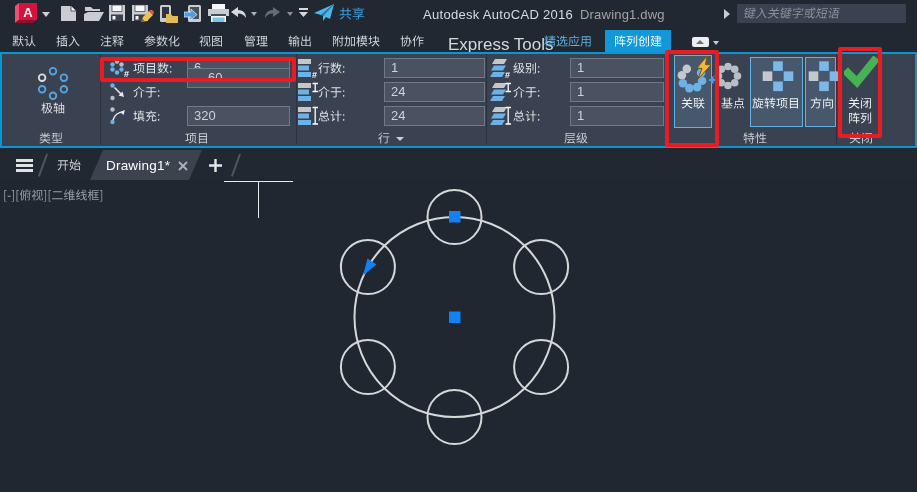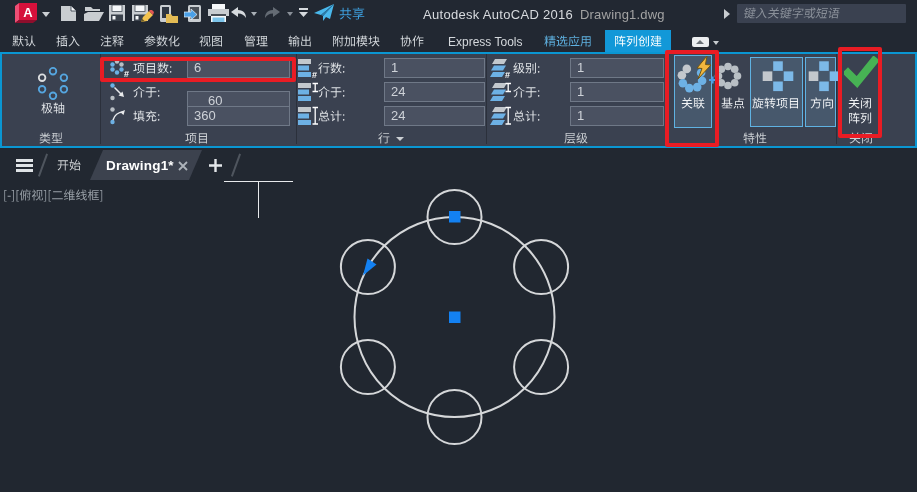--- a/index.html
+++ b/index.html
@@ -102,21 +102,21 @@
     </svg>
 <svg style="position:absolute;left:288px;top:35px;overflow:visible" width="24" height="15" viewBox="0 -10.56 24 15">
       <path d="M8.8 -5.4V-1.0H9.5V-5.4ZM10.3 -5.8V-0.1C10.3 0.1 10.3 0.1 10.2 0.1C10.0 0.1 9.5 0.1 9.0 0.1C9.1 0.3 9.2 0.6 9.2 0.9C9.9 0.9 10.4 0.8 10.7 0.7C11.0 0.6 11.1 0.4 11.1 -0.1V-5.8ZM0.9 -4.0C0.9 -4.1 1.3 -4.1 1.7 -4.1H2.6V-2.5C1.8 -2.3 1.1 -2.1 0.5 -2.0L0.7 -1.2L2.6 -1.6V0.9H3.4V-1.8L4.4 -2.1L4.3 -2.9L3.4 -2.7V-4.1H4.4V-5.0H3.4V-6.8H2.6V-5.0H1.6C1.9 -5.8 2.2 -6.8 2.4 -7.8H4.4V-8.6H2.6C2.7 -9.1 2.8 -9.5 2.8 -9.9L2.0 -10.1C1.9 -9.6 1.9 -9.1 1.8 -8.6H0.6V-7.8H1.6C1.4 -6.8 1.2 -6.0 1.1 -5.7C0.9 -5.2 0.8 -4.8 0.6 -4.7C0.7 -4.5 0.8 -4.1 0.9 -4.0ZM7.9 -10.1C7.1 -8.9 5.6 -7.7 4.2 -7.0C4.4 -6.8 4.6 -6.5 4.8 -6.3C5.1 -6.5 5.4 -6.7 5.7 -6.9V-6.4H10.2V-7.0C10.5 -6.8 10.8 -6.6 11.1 -6.4C11.2 -6.7 11.5 -7.0 11.7 -7.2C10.4 -7.7 9.3 -8.4 8.4 -9.4L8.6 -9.8ZM6.1 -7.1C6.7 -7.6 7.4 -8.2 7.9 -8.8C8.5 -8.1 9.2 -7.6 9.9 -7.1ZM7.4 -4.9V-3.9H5.7V-4.9ZM5.0 -5.6V0.9H5.7V-1.6H7.4V0.0C7.4 0.1 7.3 0.1 7.2 0.2C7.1 0.2 6.8 0.2 6.4 0.1C6.6 0.4 6.6 0.7 6.7 0.9C7.2 0.9 7.6 0.9 7.8 0.8C8.1 0.6 8.1 0.4 8.1 0.0V-5.6ZM5.7 -3.2H7.4V-2.2H5.7Z M13.2 -4.1V0.3H21.8V0.9H22.7V-4.1H21.8V-0.6H18.5V-4.8H22.3V-9.0H21.3V-5.7H18.5V-10.1H17.5V-5.7H14.7V-9.0H13.8V-4.8H17.5V-0.6H14.2V-4.1Z" fill="#d4d8dc"></path>
     </svg>
 <svg style="position:absolute;left:332px;top:35px;overflow:visible" width="48" height="15" viewBox="0 -10.56 48 15">
       <path d="M6.9 -5.0C7.3 -4.1 7.9 -2.9 8.1 -2.2L8.9 -2.6C8.6 -3.3 8.1 -4.4 7.6 -5.3ZM9.6 -9.9V-7.3H6.6V-6.5H9.6V-0.2C9.6 0.0 9.6 0.0 9.4 0.1C9.2 0.1 8.6 0.1 8.0 0.0C8.1 0.3 8.2 0.7 8.3 0.9C9.2 0.9 9.7 0.9 10.0 0.8C10.4 0.6 10.5 0.3 10.5 -0.2V-6.5H11.6V-7.3H10.5V-9.9ZM6.2 -10.1C5.7 -8.3 4.8 -6.6 3.8 -5.5C4.0 -5.3 4.3 -4.9 4.4 -4.7C4.7 -5.1 5.0 -5.5 5.2 -5.9V0.9H6.1V-7.4C6.4 -8.2 6.8 -9.0 7.0 -9.9ZM1.0 -9.6V1.0H1.8V-8.7H3.3C3.0 -7.9 2.7 -6.8 2.4 -5.9C3.2 -4.9 3.4 -4.1 3.4 -3.4C3.4 -3.0 3.3 -2.7 3.1 -2.5C3.1 -2.5 2.9 -2.4 2.8 -2.4C2.6 -2.4 2.4 -2.4 2.2 -2.4C2.3 -2.2 2.4 -1.9 2.4 -1.6C2.6 -1.6 2.9 -1.6 3.1 -1.7C3.4 -1.7 3.6 -1.8 3.7 -1.9C4.0 -2.1 4.2 -2.6 4.2 -3.3C4.2 -4.1 4.0 -5.0 3.2 -6.0C3.6 -7.0 4.0 -8.2 4.3 -9.3L3.7 -9.6L3.6 -9.6Z M18.9 -8.6V0.8H19.7V-0.1H22.1V0.7H23.0V-8.6ZM19.7 -1.0V-7.7H22.1V-1.0ZM14.3 -9.9 14.3 -7.8H12.6V-6.9H14.3C14.2 -3.9 13.8 -1.2 12.3 0.3C12.6 0.5 12.9 0.8 13.0 1.0C14.7 -0.8 15.1 -3.7 15.2 -6.9H17.0C16.9 -2.3 16.8 -0.7 16.5 -0.3C16.4 -0.2 16.3 -0.1 16.1 -0.1C15.9 -0.1 15.4 -0.1 14.8 -0.2C15.0 0.1 15.1 0.5 15.1 0.7C15.6 0.8 16.2 0.8 16.5 0.7C16.9 0.7 17.1 0.6 17.3 0.3C17.7 -0.3 17.8 -2.0 17.9 -7.3C17.9 -7.5 17.9 -7.8 17.9 -7.8H15.2L15.2 -9.9Z M29.7 -5.0H33.8V-4.1H29.7ZM29.7 -6.5H33.8V-5.7H29.7ZM32.8 -10.1V-9.1H30.9V-10.1H30.1V-9.1H28.3V-8.3H30.1V-7.4H30.9V-8.3H32.8V-7.4H33.7V-8.3H35.3V-9.1H33.7V-10.1ZM28.8 -7.2V-3.5H31.3C31.2 -3.1 31.2 -2.8 31.1 -2.5H28.1V-1.7H30.8C30.4 -0.8 29.5 -0.1 27.7 0.2C27.9 0.4 28.1 0.8 28.2 1.0C30.3 0.5 31.3 -0.4 31.8 -1.7C32.4 -0.4 33.5 0.5 35.0 1.0C35.2 0.7 35.4 0.4 35.6 0.2C34.2 -0.1 33.2 -0.7 32.6 -1.7H35.3V-2.5H32.0C32.1 -2.8 32.1 -3.1 32.1 -3.5H34.7V-7.2ZM26.1 -10.1V-7.8H24.6V-6.9H26.1V-6.9C25.8 -5.3 25.1 -3.4 24.4 -2.4C24.5 -2.1 24.8 -1.8 24.9 -1.5C25.3 -2.2 25.8 -3.3 26.1 -4.5V0.9H27.0V-5.2C27.3 -4.6 27.7 -3.8 27.8 -3.4L28.4 -4.1C28.2 -4.5 27.3 -6.0 27.0 -6.4V-6.9H28.2V-7.8H27.0V-10.1Z M45.7 -4.5H43.8C43.9 -5.0 43.9 -5.4 43.9 -5.9V-7.2H45.7ZM43.0 -9.9V-8.1H40.8V-7.2H43.0V-5.9C43.0 -5.4 43.0 -5.0 42.9 -4.5H40.5V-3.7H42.8C42.5 -2.2 41.6 -0.8 39.5 0.3C39.7 0.5 40.0 0.8 40.1 1.0C42.3 -0.1 43.3 -1.7 43.6 -3.3C44.3 -1.3 45.3 0.2 47.0 1.0C47.1 0.7 47.4 0.4 47.6 0.2C46.0 -0.5 44.9 -1.9 44.4 -3.7H47.4V-4.5H46.6V-8.1H43.9V-9.9ZM36.4 -2.0 36.8 -1.1C37.8 -1.5 39.2 -2.1 40.5 -2.7L40.2 -3.5L38.9 -3.0V-6.3H40.2V-7.2H38.9V-9.9H38.1V-7.2H36.6V-6.3H38.1V-2.6C37.5 -2.4 36.9 -2.1 36.4 -2.0Z" fill="#d4d8dc"></path>
     </svg>
 <svg style="position:absolute;left:400px;top:35px;overflow:visible" width="24" height="15" viewBox="0 -10.56 24 15">
       <path d="M4.6 -5.7C4.4 -4.5 4.0 -3.4 3.5 -2.6C3.7 -2.5 4.0 -2.3 4.2 -2.2C4.7 -3.0 5.2 -4.3 5.4 -5.5ZM10.1 -5.5C10.4 -4.4 10.7 -2.9 10.8 -2.1L11.7 -2.3C11.5 -3.1 11.2 -4.5 10.8 -5.7ZM1.9 -10.1V-7.3H0.6V-6.4H1.9V0.9H2.8V-6.4H4.1V-7.3H2.8V-10.1ZM6.6 -10.0V-7.8V-7.8H4.5V-6.9H6.6C6.5 -4.6 6.0 -1.8 3.4 0.4C3.6 0.5 3.9 0.8 4.1 1.0C6.9 -1.4 7.4 -4.4 7.4 -6.9H9.1C9.0 -2.3 8.9 -0.6 8.5 -0.2C8.4 -0.0 8.3 0.0 8.1 0.0C7.8 0.0 7.2 0.0 6.5 -0.1C6.7 0.2 6.8 0.6 6.8 0.8C7.4 0.9 8.1 0.9 8.4 0.8C8.8 0.8 9.1 0.7 9.3 0.3C9.7 -0.2 9.9 -2.0 10.0 -7.3C10.0 -7.5 10.0 -7.8 10.0 -7.8H7.5V-7.8V-10.0Z M18.3 -9.9C17.7 -8.2 16.7 -6.4 15.7 -5.3C15.9 -5.2 16.2 -4.8 16.4 -4.7C17.0 -5.4 17.6 -6.2 18.1 -7.2H18.9V0.9H19.8V-2.0H23.4V-2.8H19.8V-4.6H23.3V-5.5H19.8V-7.2H23.5V-8.1H18.5C18.8 -8.6 19.0 -9.2 19.2 -9.7ZM15.4 -10.0C14.7 -8.2 13.6 -6.4 12.4 -5.2C12.6 -5.0 12.9 -4.5 13.0 -4.3C13.4 -4.8 13.8 -5.2 14.1 -5.8V0.9H15.0V-7.2C15.5 -8.0 15.9 -8.9 16.3 -9.8Z" fill="#d4d8dc"></path>
     </svg>
-<div class="abs" style="left:448px;top:35px;font-size:12px;color:#d4d8dc">Express Tools</div>
+<div class="abs" style="left:448px;top:35px;font-size:17px;color:#d4d8dc">Express Tools</div>
 <svg style="position:absolute;left:544px;top:35px;overflow:visible" width="48" height="15" viewBox="0 -10.56 48 15">
       <path d="M0.6 -9.1C0.9 -8.3 1.2 -7.2 1.3 -6.5L1.9 -6.7C1.8 -7.4 1.6 -8.5 1.2 -9.3ZM3.9 -9.3C3.8 -8.5 3.4 -7.4 3.2 -6.7L3.7 -6.5C4.0 -7.2 4.4 -8.3 4.7 -9.2ZM0.5 -6.0V-5.2H2.0C1.7 -3.9 1.0 -2.3 0.4 -1.5C0.5 -1.2 0.7 -0.8 0.8 -0.5C1.3 -1.2 1.8 -2.4 2.2 -3.5V0.9H3.0V-3.8C3.4 -3.2 3.8 -2.4 4.0 -2.0L4.6 -2.7C4.3 -3.1 3.3 -4.6 3.0 -4.9V-5.2H4.4V-6.0H3.0V-10.0H2.2V-6.0ZM7.6 -10.1V-9.1H5.1V-8.4H7.6V-7.7H5.4V-7.0H7.6V-6.2H4.8V-5.5H11.5V-6.2H8.5V-7.0H10.9V-7.7H8.5V-8.4H11.2V-9.1H8.5V-10.1ZM9.9 -4.1V-3.2H6.4V-4.1ZM5.5 -4.8V0.9H6.4V-1.0H9.9V0.0C9.9 0.2 9.8 0.2 9.7 0.2C9.5 0.2 9.0 0.2 8.5 0.2C8.6 0.4 8.7 0.7 8.7 0.9C9.5 0.9 10.0 0.9 10.3 0.8C10.6 0.7 10.7 0.5 10.7 0.0V-4.8ZM6.4 -2.5H9.9V-1.6H6.4Z M12.7 -9.2C13.4 -8.6 14.2 -7.8 14.6 -7.2L15.3 -7.7C15.0 -8.3 14.1 -9.1 13.4 -9.7ZM17.4 -9.7C17.1 -8.7 16.6 -7.6 15.9 -6.9C16.1 -6.8 16.5 -6.5 16.7 -6.4C17.0 -6.7 17.2 -7.2 17.5 -7.6H19.2V-5.9H15.8V-5.1H18.0C17.8 -3.5 17.3 -2.4 15.5 -1.7C15.7 -1.6 16.0 -1.2 16.1 -1.0C18.1 -1.8 18.7 -3.2 18.9 -5.1H20.1V-2.3C20.1 -1.4 20.4 -1.1 21.3 -1.1C21.4 -1.1 22.2 -1.1 22.4 -1.1C23.2 -1.1 23.4 -1.5 23.5 -3.0C23.3 -3.1 22.9 -3.2 22.7 -3.4C22.7 -2.1 22.6 -2.0 22.3 -2.0C22.2 -2.0 21.5 -2.0 21.4 -2.0C21.1 -2.0 21.0 -2.0 21.0 -2.3V-5.1H23.4V-5.9H20.1V-7.6H22.9V-8.4H20.1V-10.0H19.2V-8.4H17.8C18.0 -8.8 18.1 -9.2 18.2 -9.5ZM15.0 -5.5H12.7V-4.6H14.1V-1.0C13.6 -0.8 13.1 -0.3 12.5 0.2L13.1 1.0C13.8 0.2 14.5 -0.4 14.9 -0.4C15.2 -0.4 15.6 -0.1 16.0 0.2C16.8 0.7 17.8 0.8 19.2 0.8C20.4 0.8 22.4 0.8 23.3 0.7C23.4 0.4 23.5 -0.0 23.6 -0.2C22.4 -0.1 20.6 -0.0 19.2 -0.0C17.9 -0.0 16.9 -0.1 16.2 -0.6C15.6 -0.9 15.3 -1.2 15.0 -1.2Z M27.2 -5.9C27.7 -4.6 28.2 -2.9 28.5 -1.8L29.3 -2.1C29.1 -3.2 28.5 -4.9 27.9 -6.2ZM29.8 -6.6C30.2 -5.2 30.6 -3.5 30.8 -2.4L31.6 -2.7C31.5 -3.8 31.0 -5.5 30.6 -6.8ZM29.6 -9.9C29.8 -9.5 30.1 -9.0 30.3 -8.5H25.5V-5.3C25.5 -3.6 25.4 -1.2 24.4 0.5C24.6 0.6 25.1 0.9 25.2 1.0C26.2 -0.7 26.4 -3.4 26.4 -5.3V-7.7H35.3V-8.5H31.3C31.1 -9.0 30.8 -9.6 30.5 -10.2ZM26.5 -0.5V0.4H35.5V-0.5H32.2C33.3 -2.3 34.2 -4.5 34.8 -6.5L33.8 -6.9C33.4 -4.8 32.4 -2.3 31.3 -0.5Z M37.8 -9.2V-4.9C37.8 -3.2 37.7 -1.1 36.4 0.4C36.6 0.5 36.9 0.8 37.1 1.0C38.0 0.0 38.4 -1.4 38.6 -2.7H41.6V0.9H42.5V-2.7H45.8V-0.3C45.8 -0.0 45.7 0.0 45.4 0.0C45.2 0.0 44.4 0.1 43.5 0.0C43.7 0.3 43.8 0.7 43.9 0.9C45.0 0.9 45.7 0.9 46.1 0.7C46.5 0.6 46.6 0.3 46.6 -0.3V-9.2ZM38.7 -8.4H41.6V-6.4H38.7ZM45.8 -8.4V-6.4H42.5V-8.4ZM38.7 -5.6H41.6V-3.6H38.7C38.7 -4.0 38.7 -4.5 38.7 -4.9ZM45.8 -5.6V-3.6H42.5V-5.6Z" fill="#5fb2e2"></path>
     </svg>
 <div class="abs" style="left:605px;top:30px;width:66px;height:23px;background:#1298d8"></div>
 <svg style="position:absolute;left:614px;top:35px;overflow:visible" width="48" height="15" viewBox="0 -10.56 48 15">
       <path d="M4.6 -2.2V-1.4H8.0V0.9H8.9V-1.4H11.5V-2.2H8.9V-4.2H11.2V-5.0H8.9V-6.8H8.0V-5.0H6.3C6.7 -5.8 7.1 -6.8 7.5 -7.8H11.4V-8.7H7.7C7.9 -9.1 8.0 -9.5 8.1 -9.9L7.2 -10.1C7.1 -9.6 6.9 -9.1 6.8 -8.7H4.8V-7.8H6.5C6.2 -6.9 5.9 -6.1 5.7 -5.8C5.5 -5.2 5.3 -4.9 5.1 -4.8C5.2 -4.6 5.3 -4.2 5.4 -4.0C5.5 -4.1 5.9 -4.2 6.4 -4.2H8.0V-2.2ZM1.1 -9.6V0.9H1.9V-8.7H3.5C3.2 -7.9 2.9 -6.9 2.5 -6.0C3.4 -5.1 3.6 -4.2 3.6 -3.6C3.6 -3.2 3.6 -2.9 3.4 -2.8C3.3 -2.7 3.1 -2.7 3.0 -2.7C2.8 -2.6 2.6 -2.7 2.3 -2.7C2.4 -2.4 2.5 -2.1 2.5 -1.9C2.8 -1.8 3.1 -1.8 3.3 -1.9C3.6 -1.9 3.8 -2.0 4.0 -2.1C4.3 -2.3 4.4 -2.9 4.4 -3.5C4.4 -4.3 4.2 -5.1 3.4 -6.1C3.8 -7.1 4.2 -8.3 4.5 -9.2L3.9 -9.6L3.8 -9.6Z M19.7 -8.7V-2.0H20.6V-8.7ZM22.2 -10.0V-0.2C22.2 -0.0 22.1 0.0 21.9 0.0C21.7 0.1 21.1 0.1 20.4 0.0C20.6 0.3 20.7 0.7 20.7 0.9C21.7 0.9 22.2 0.9 22.6 0.8C22.9 0.6 23.1 0.3 23.1 -0.2V-10.0ZM14.2 -3.6C14.8 -3.2 15.5 -2.6 16.0 -2.2C15.2 -1.0 14.1 -0.2 12.9 0.3C13.1 0.4 13.4 0.8 13.5 1.0C16.0 -0.1 17.9 -2.5 18.5 -6.6L17.9 -6.8L17.8 -6.8H15.1C15.3 -7.3 15.4 -7.9 15.6 -8.6H18.9V-9.4H12.7V-8.6H14.7C14.3 -6.7 13.6 -5.0 12.6 -3.9C12.8 -3.8 13.2 -3.5 13.3 -3.3C13.9 -4.0 14.4 -4.9 14.8 -5.9H17.5C17.3 -4.8 16.9 -3.8 16.5 -3.0C16.0 -3.4 15.3 -3.9 14.7 -4.3Z M34.1 -9.9V-0.2C34.1 -0.0 34.0 0.1 33.7 0.1C33.5 0.1 32.7 0.1 31.9 0.1C32.0 0.3 32.2 0.7 32.2 0.9C33.3 0.9 34.0 0.9 34.4 0.8C34.8 0.6 35.0 0.4 35.0 -0.2V-9.9ZM31.7 -8.7V-2.0H32.6V-8.7ZM25.7 -5.7V-0.5C25.7 0.5 26.1 0.8 27.2 0.8C27.5 0.8 29.2 0.8 29.5 0.8C30.5 0.8 30.8 0.3 30.9 -1.3C30.7 -1.4 30.3 -1.5 30.1 -1.7C30.0 -0.3 30.0 0.0 29.4 0.0C29.0 0.0 27.6 0.0 27.3 0.0C26.7 0.0 26.6 -0.1 26.6 -0.5V-4.9H29.2C29.1 -3.4 29.0 -2.8 28.8 -2.7C28.8 -2.6 28.7 -2.6 28.5 -2.6C28.3 -2.6 27.9 -2.6 27.5 -2.6C27.6 -2.4 27.7 -2.1 27.7 -1.8C28.2 -1.8 28.6 -1.8 28.9 -1.8C29.2 -1.9 29.4 -1.9 29.6 -2.1C29.8 -2.4 30.0 -3.3 30.1 -5.3C30.1 -5.4 30.1 -5.7 30.1 -5.7ZM27.8 -10.1C27.1 -8.5 25.8 -6.9 24.3 -5.8C24.5 -5.6 24.8 -5.3 25.0 -5.1C26.2 -6.0 27.2 -7.2 28.0 -8.6C28.9 -7.5 30.0 -6.3 30.5 -5.5L31.1 -6.1C30.6 -6.9 29.4 -8.3 28.3 -9.3L28.6 -9.8Z M40.7 -9.1V-8.3H43.0V-7.4H40.0V-6.7H43.0V-5.8H40.6V-5.1H43.0V-4.1H40.5V-3.5H43.0V-2.5H40.0V-1.8H43.0V-0.6H43.8V-1.8H47.2V-2.5H43.8V-3.5H46.8V-4.1H43.8V-5.1H46.5V-6.7H47.3V-7.4H46.5V-9.1H43.8V-10.1H43.0V-9.1ZM43.8 -6.7H45.7V-5.8H43.8ZM43.8 -7.4V-8.3H45.7V-7.4ZM37.2 -4.7C37.2 -4.8 37.4 -5.0 37.6 -5.1H39.1C39.0 -4.0 38.7 -3.1 38.4 -2.3C38.1 -2.8 37.8 -3.4 37.6 -4.1L36.9 -3.9C37.2 -2.9 37.6 -2.1 38.0 -1.5C37.6 -0.7 37.1 -0.1 36.4 0.4C36.6 0.5 37.0 0.8 37.1 1.0C37.7 0.5 38.2 -0.1 38.6 -0.8C39.9 0.4 41.6 0.7 43.8 0.7H47.2C47.2 0.4 47.4 0.0 47.5 -0.2C46.9 -0.2 44.3 -0.2 43.8 -0.2C41.8 -0.2 40.2 -0.4 39.0 -1.6C39.5 -2.7 39.8 -4.1 40.0 -5.8L39.5 -5.9L39.3 -5.9H38.3C38.9 -6.8 39.5 -7.9 40.1 -9.1L39.5 -9.5L39.2 -9.3H36.8V-8.5H38.8C38.4 -7.5 37.8 -6.5 37.5 -6.2C37.3 -5.8 37.0 -5.5 36.8 -5.4C36.9 -5.3 37.1 -4.9 37.2 -4.7Z" fill="#ffffff"></path>
     </svg>
 <div class="abs" style="left:692px;top:37px;width:17px;height:10px;background:#eceef0;border-radius:2px"></div>
 <div class="abs" style="left:696px;top:40px;width:0;height:0;border-left:4.5px solid transparent;border-right:4.5px solid transparent;border-bottom:4px solid #6a7076"></div>
 <div class="abs" style="left:713px;top:41px;width:0;height:0;border-left:3.5px solid transparent;border-right:3.5px solid transparent;border-top:4px solid #c8ccd0"></div>
@@ -164,22 +164,22 @@
 <svg style="position:absolute;left:133px;top:62px;overflow:visible" width="39" height="15" viewBox="0 -10.56 39 15">
       <path d="M7.4 -6.0V-3.5C7.4 -2.2 7.1 -0.7 3.8 0.2C4.0 0.4 4.3 0.7 4.4 0.9C7.8 -0.1 8.3 -1.9 8.3 -3.5V-6.0ZM8.3 -1.1C9.2 -0.5 10.4 0.4 10.9 0.9L11.5 0.3C11.0 -0.3 9.8 -1.1 8.8 -1.7ZM0.3 -2.2 0.6 -1.3C1.7 -1.6 3.1 -2.1 4.5 -2.6L4.4 -3.4L3.0 -3.0V-7.8H4.4V-8.7H0.6V-7.8H2.1V-2.7ZM5.0 -7.5V-1.8H5.9V-6.7H9.8V-1.9H10.7V-7.5H7.9C8.0 -7.9 8.2 -8.3 8.4 -8.7H11.5V-9.6H4.6V-8.7H7.4C7.2 -8.3 7.1 -7.9 6.9 -7.5Z M14.8 -5.6H21.1V-3.7H14.8ZM14.8 -6.5V-8.4H21.1V-6.5ZM14.8 -2.8H21.1V-0.8H14.8ZM13.9 -9.3V0.9H14.8V0.1H21.1V0.9H22.0V-9.3Z M29.3 -9.9C29.1 -9.4 28.7 -8.7 28.4 -8.3L29.0 -8.0C29.3 -8.4 29.7 -9.0 30.1 -9.5ZM25.1 -9.5C25.4 -9.0 25.7 -8.4 25.8 -7.9L26.5 -8.2C26.4 -8.7 26.1 -9.3 25.7 -9.8ZM28.9 -3.1C28.6 -2.5 28.3 -2.0 27.8 -1.5C27.3 -1.7 26.9 -2.0 26.4 -2.2C26.6 -2.4 26.8 -2.8 27.0 -3.1ZM25.3 -1.8C25.9 -1.6 26.6 -1.3 27.2 -1.0C26.4 -0.4 25.5 -0.1 24.5 0.2C24.6 0.3 24.8 0.6 24.9 0.9C26.0 0.6 27.0 0.1 27.9 -0.6C28.3 -0.4 28.7 -0.1 28.9 0.1L29.5 -0.5C29.2 -0.7 28.9 -0.9 28.5 -1.1C29.1 -1.8 29.6 -2.7 29.9 -3.7L29.4 -3.9L29.3 -3.9H27.3L27.6 -4.5L26.8 -4.6C26.7 -4.4 26.6 -4.1 26.5 -3.9H24.8V-3.1H26.1C25.8 -2.6 25.6 -2.2 25.3 -1.8ZM27.1 -10.1V-7.8H24.6V-7.1H26.8C26.2 -6.3 25.3 -5.6 24.5 -5.2C24.6 -5.1 24.9 -4.7 25.0 -4.5C25.7 -4.9 26.5 -5.6 27.1 -6.3V-4.8H27.9V-6.5C28.5 -6.1 29.2 -5.5 29.5 -5.2L30.0 -5.9C29.7 -6.1 28.7 -6.7 28.1 -7.1H30.4V-7.8H27.9V-10.1ZM31.5 -10.0C31.2 -7.9 30.7 -5.9 29.8 -4.6C30.0 -4.5 30.3 -4.2 30.5 -4.0C30.8 -4.5 31.0 -5.0 31.3 -5.6C31.5 -4.4 31.9 -3.3 32.3 -2.4C31.7 -1.2 30.7 -0.4 29.4 0.3C29.6 0.4 29.8 0.8 29.9 1.0C31.1 0.3 32.1 -0.5 32.8 -1.5C33.4 -0.5 34.1 0.3 35.1 0.9C35.2 0.6 35.5 0.3 35.7 0.1C34.7 -0.4 33.9 -1.3 33.3 -2.4C33.9 -3.6 34.3 -5.1 34.6 -6.9H35.4V-7.8H32.0C32.1 -8.4 32.3 -9.1 32.4 -9.9ZM33.7 -6.9C33.5 -5.5 33.2 -4.3 32.8 -3.3C32.3 -4.4 32.0 -5.6 31.8 -6.9Z M37.7 -4.7C38.1 -4.7 38.5 -5.0 38.5 -5.5C38.5 -6.0 38.1 -6.4 37.7 -6.4C37.2 -6.4 36.9 -6.0 36.9 -5.5C36.9 -5.0 37.2 -4.7 37.7 -4.7ZM37.7 0.2C38.1 0.2 38.5 -0.2 38.5 -0.7C38.5 -1.2 38.1 -1.5 37.7 -1.5C37.2 -1.5 36.9 -1.2 36.9 -0.7C36.9 -0.2 37.2 0.2 37.7 0.2Z" fill="#e4e7ea"></path>
     </svg>
 <svg style="position:absolute;left:133px;top:86px;overflow:visible" width="27" height="15" viewBox="0 -10.56 27 15">
       <path d="M7.8 -5.4V1.0H8.8V-5.4ZM3.3 -5.3V-3.8C3.3 -2.4 3.1 -0.9 0.8 0.3C1.1 0.5 1.4 0.8 1.6 1.0C4.0 -0.3 4.3 -2.2 4.3 -3.8V-5.3ZM6.0 -10.2C4.9 -8.3 2.6 -6.5 0.3 -5.7C0.6 -5.5 0.8 -5.1 0.9 -4.9C2.8 -5.6 4.7 -7.1 6.0 -8.7C7.2 -7.1 9.2 -5.7 11.1 -5.0C11.2 -5.3 11.5 -5.7 11.7 -5.9C9.7 -6.4 7.6 -7.9 6.5 -9.4L6.7 -9.7Z M13.5 -9.2V-8.3H17.6V-5.3H12.7V-4.4H17.6V-0.4C17.6 -0.1 17.5 -0.0 17.3 -0.0C17.0 -0.0 16.1 -0.0 15.1 -0.0C15.3 0.2 15.4 0.6 15.5 0.9C16.7 0.9 17.5 0.9 18.0 0.7C18.4 0.6 18.6 0.3 18.6 -0.4V-4.4H23.4V-5.3H18.6V-8.3H22.5V-9.2Z M25.7 -4.7C26.1 -4.7 26.5 -5.0 26.5 -5.5C26.5 -6.0 26.1 -6.4 25.7 -6.4C25.2 -6.4 24.9 -6.0 24.9 -5.5C24.9 -5.0 25.2 -4.7 25.7 -4.7ZM25.7 0.2C26.1 0.2 26.5 -0.2 26.5 -0.7C26.5 -1.2 26.1 -1.5 25.7 -1.5C25.2 -1.5 24.9 -1.2 24.9 -0.7C24.9 -0.2 25.2 0.2 25.7 0.2Z" fill="#e4e7ea"></path>
     </svg>
 <svg style="position:absolute;left:133px;top:110px;overflow:visible" width="27" height="15" viewBox="0 -10.56 27 15">
       <path d="M8.4 -0.7C9.2 -0.2 10.2 0.5 10.8 1.0L11.4 0.3C10.8 -0.1 9.8 -0.8 9.0 -1.3ZM6.4 -1.3C5.9 -0.7 4.7 -0.1 3.8 0.3C4.0 0.5 4.3 0.8 4.4 1.0C5.3 0.5 6.4 -0.1 7.2 -0.8ZM7.3 -10.1C7.3 -9.7 7.2 -9.4 7.2 -9.0H4.5V-8.2H7.0L6.9 -7.4H5.1V-2.1H4.0V-1.3H11.5V-2.1H10.4V-7.4H7.7L7.9 -8.2H11.2V-9.0H8.1L8.3 -10.0ZM5.9 -2.1V-2.9H9.6V-2.1ZM5.9 -5.5H9.6V-4.8H5.9ZM5.9 -6.0V-6.8H9.6V-6.0ZM5.9 -4.2H9.6V-3.5H5.9ZM0.4 -1.6 0.7 -0.7C1.7 -1.1 2.9 -1.6 4.1 -2.1L4.0 -3.0L2.7 -2.5V-6.3H4.1V-7.2H2.7V-9.9H1.8V-7.2H0.5V-6.3H1.8V-2.1C1.3 -1.9 0.8 -1.8 0.4 -1.6Z M13.8 -3.7C14.1 -3.8 14.4 -3.8 16.1 -3.9C15.9 -1.8 15.3 -0.5 12.7 0.2C12.9 0.4 13.1 0.7 13.2 1.0C16.2 0.1 16.8 -1.5 17.1 -4.0L18.9 -4.1V-0.6C18.9 0.4 19.2 0.7 20.3 0.7C20.5 0.7 21.9 0.7 22.1 0.7C23.1 0.7 23.4 0.2 23.5 -1.7C23.2 -1.8 22.8 -1.9 22.6 -2.1C22.6 -0.5 22.5 -0.2 22.0 -0.2C21.7 -0.2 20.6 -0.2 20.4 -0.2C19.9 -0.2 19.8 -0.3 19.8 -0.6V-4.1L21.5 -4.2C21.8 -3.9 22.0 -3.6 22.2 -3.4L23.0 -3.9C22.4 -4.8 21.0 -6.0 19.9 -6.9L19.2 -6.4C19.7 -6.0 20.2 -5.5 20.8 -5.0L15.1 -4.7C15.9 -5.5 16.6 -6.3 17.3 -7.3H23.2V-8.2H12.8V-7.3H16.1C15.4 -6.3 14.6 -5.4 14.3 -5.2C14.0 -4.9 13.7 -4.6 13.5 -4.6C13.6 -4.3 13.8 -3.9 13.8 -3.7ZM17.1 -9.9C17.5 -9.3 17.9 -8.6 18.1 -8.2L19.0 -8.5C18.8 -8.9 18.4 -9.6 18.0 -10.1Z M25.7 -4.7C26.1 -4.7 26.5 -5.0 26.5 -5.5C26.5 -6.0 26.1 -6.4 25.7 -6.4C25.2 -6.4 24.9 -6.0 24.9 -5.5C24.9 -5.0 25.2 -4.7 25.7 -4.7ZM25.7 0.2C26.1 0.2 26.5 -0.2 26.5 -0.7C26.5 -1.2 26.1 -1.5 25.7 -1.5C25.2 -1.5 24.9 -1.2 24.9 -0.7C24.9 -0.2 25.2 0.2 25.7 0.2Z" fill="#e4e7ea"></path>
     </svg>
 <div class="abs" style="left:187px;top:58px;width:103px;height:20px;background:#4a5161;border:1px solid #6f7887;color:#ced2d8;font-size:13px;line-height:18px;padding-left:6px">6</div>
-<div class="abs" style="left:187px;top:91px;width:103px;height:20px;background:#4a5161;border:1px solid #6f7887;color:#ced2d8;font-size:13px;line-height:18px;padding-left:20px">60</div>
-<div class="abs" style="left:187px;top:106px;width:103px;height:20px;background:#4a5161;border:1px solid #6f7887;color:#ced2d8;font-size:13px;line-height:18px;padding-left:6px">360</div>
+<div class="abs" style="left:187px;top:68px;width:103px;height:20px;background:#4a5161;border:1px solid #6f7887;color:#ced2d8;font-size:13px;line-height:18px;padding-left:20px">60</div>
+<div class="abs" style="left:187px;top:106px;width:103px;height:20px;background:#4a5161;border:1px solid #6f7887;color:#ced2d8;font-size:13px;line-height:18px;padding-left:6px">320</div>
 <svg style="position:absolute;left:185px;top:132px;overflow:visible" width="24" height="15" viewBox="0 -10.56 24 15">
       <path d="M7.4 -6.0V-3.5C7.4 -2.2 7.1 -0.7 3.8 0.2C4.0 0.4 4.3 0.7 4.4 0.9C7.8 -0.1 8.3 -1.9 8.3 -3.5V-6.0ZM8.3 -1.1C9.2 -0.5 10.4 0.4 10.9 0.9L11.5 0.3C11.0 -0.3 9.8 -1.1 8.8 -1.7ZM0.3 -2.2 0.6 -1.3C1.7 -1.6 3.1 -2.1 4.5 -2.6L4.4 -3.4L3.0 -3.0V-7.8H4.4V-8.7H0.6V-7.8H2.1V-2.7ZM5.0 -7.5V-1.8H5.9V-6.7H9.8V-1.9H10.7V-7.5H7.9C8.0 -7.9 8.2 -8.3 8.4 -8.7H11.5V-9.6H4.6V-8.7H7.4C7.2 -8.3 7.1 -7.9 6.9 -7.5Z M14.8 -5.6H21.1V-3.7H14.8ZM14.8 -6.5V-8.4H21.1V-6.5ZM14.8 -2.8H21.1V-0.8H14.8ZM13.9 -9.3V0.9H14.8V0.1H21.1V0.9H22.0V-9.3Z" fill="#ccd0d4"></path>
     </svg>
 <svg class="abs" style="left:297px;top:58px" width="24" height="21" viewBox="0 0 24 21">
 <rect x="1" y="1" width="13" height="5" fill="#c3c8cd"></rect>
       <rect x="1" y="7.5" width="11" height="5" fill="#6db1e5"></rect>
       <rect x="1" y="14" width="13" height="5" fill="#6db1e5"></rect>
 <text x="15" y="20" font-family="Liberation Sans" font-size="9" font-weight="bold" fill="#fff">#</text>
     </svg>
 <svg class="abs" style="left:297px;top:82px" width="24" height="21" viewBox="0 0 24 21">
@@ -310,21 +310,21 @@
     </svg>
 <div class="abs" style="left:0;top:150px;width:917px;height:30px;background:#222831"></div>
 <div class="abs" style="left:16px;top:159px;width:17px;height:3px;background:#dfe3e6"></div>
 <div class="abs" style="left:16px;top:164px;width:17px;height:3px;background:#dfe3e6"></div>
 <div class="abs" style="left:16px;top:169px;width:17px;height:3px;background:#dfe3e6"></div>
 <div class="abs" style="left:42px;top:153px;width:1.5px;height:24px;background:#4f555e;transform:rotate(20deg)"></div>
 <svg style="position:absolute;left:57px;top:159px;overflow:visible" width="24" height="15" viewBox="0 -10.56 24 15">
       <path d="M7.8 -8.4V-5.0H4.4V-5.5V-8.4ZM0.6 -5.0V-4.2H3.5C3.3 -2.5 2.7 -0.9 0.6 0.3C0.9 0.5 1.2 0.8 1.4 1.0C3.6 -0.4 4.2 -2.3 4.4 -4.2H7.8V1.0H8.7V-4.2H11.4V-5.0H8.7V-8.4H11.0V-9.3H1.1V-8.4H3.5V-5.5L3.5 -5.0Z M17.5 -3.9V1.0H18.4V0.4H22.0V0.9H22.9V-3.9ZM18.4 -0.4V-3.1H22.0V-0.4ZM17.1 -4.9C17.5 -5.0 18.0 -5.1 22.5 -5.4C22.6 -5.1 22.8 -4.8 22.9 -4.6L23.6 -5.0C23.3 -5.9 22.4 -7.3 21.6 -8.3L20.9 -8.0C21.3 -7.5 21.7 -6.8 22.1 -6.2L18.2 -6.0C19.0 -7.0 19.8 -8.4 20.5 -9.8L19.5 -10.1C18.9 -8.6 17.9 -7.0 17.6 -6.5C17.3 -6.1 17.1 -5.8 16.8 -5.8C17.0 -5.5 17.1 -5.1 17.1 -4.9ZM14.4 -6.8H15.8C15.6 -5.2 15.4 -3.9 15.0 -2.9C14.6 -3.2 14.1 -3.5 13.7 -3.8C14.0 -4.7 14.2 -5.7 14.4 -6.8ZM12.8 -3.5C13.4 -3.1 14.0 -2.6 14.6 -2.1C14.1 -1.0 13.3 -0.2 12.5 0.2C12.7 0.4 12.9 0.7 13.0 0.9C13.9 0.4 14.7 -0.4 15.3 -1.5C15.7 -1.0 16.1 -0.6 16.4 -0.3L16.9 -1.0C16.6 -1.4 16.2 -1.8 15.6 -2.3C16.2 -3.7 16.5 -5.4 16.7 -7.6L16.1 -7.6L16.0 -7.6H14.6C14.7 -8.4 14.9 -9.2 15.0 -10.0L14.1 -10.0C14.1 -9.3 13.9 -8.5 13.8 -7.6H12.5V-6.8H13.6C13.4 -5.5 13.1 -4.4 12.8 -3.5Z" fill="#d6d9dc"></path>
     </svg>
 <div class="abs" style="left:90px;top:150px;width:112px;height:30px;background:#3c424e;clip-path:polygon(13px 0,100% 0,calc(100% - 13px) 100%,0 100%)"></div>
-<div class="abs" style="left:106px;top:158px;font-size:13.5px;font-weight:bold;color:#fff;letter-spacing:0.2px">Drawing1*</div>
+<div class="abs" style="left:106px;top:158px;font-size:13.5px;font-weight:normal;color:#fff;letter-spacing:0.2px">Drawing1*</div>
 <svg class="abs" style="left:178px;top:161px" width="10" height="10" viewBox="0 0 10 10">
 <path d="M1 1 L9 9 M9 1 L1 9" stroke="#aeb4bb" stroke-width="1.8"></path>
     </svg>
 <svg class="abs" style="left:208px;top:158px" width="15" height="15" viewBox="0 0 15 15">
 <path d="M7.5 1 L7.5 14 M1 7.5 L14 7.5" stroke="#e4e7ea" stroke-width="2.4"></path>
     </svg>
 <div class="abs" style="left:235px;top:153px;width:1.5px;height:24px;background:#4f555e;transform:rotate(20deg)"></div>
 <svg style="position:absolute;left:3px;top:189px;overflow:visible" width="100" height="15" viewBox="0 -10.56 100 15">
       <path d="M1.3 2.0H3.6V1.4H2.1V-8.9H3.6V-9.5H1.3Z M4.6 -2.9H7.7V-3.8H4.6Z M8.6 2.0H11.0V-9.5H8.6V-8.9H10.2V1.4H8.6Z M13.5 2.0H15.9V1.4H14.4V-8.9H15.9V-9.5H13.5Z M23.7 -4.1C24.1 -3.3 24.6 -2.3 24.8 -1.6L25.5 -1.9C25.2 -2.6 24.7 -3.6 24.3 -4.4ZM23.1 -10.0C23.3 -9.6 23.5 -9.2 23.6 -8.8H20.1V-4.9C20.1 -3.3 20.0 -1.1 19.3 0.5C19.5 0.6 19.8 0.8 20.0 0.9C20.8 -0.7 20.9 -3.2 20.9 -4.9V-8.0H27.8V-8.8H24.6C24.4 -9.2 24.2 -9.8 24.0 -10.2ZM25.9 -7.6V-6.0H23.4V-5.2H25.9V-0.0C25.9 0.1 25.9 0.1 25.7 0.1C25.6 0.2 25.1 0.2 24.5 0.1C24.6 0.4 24.7 0.7 24.8 0.9C25.5 0.9 26.0 0.9 26.3 0.8C26.6 0.6 26.7 0.4 26.7 -0.0V-5.2H27.7V-6.0H26.7V-7.6ZM22.7 -7.8C22.4 -6.5 21.9 -4.9 21.1 -3.9C21.2 -3.8 21.4 -3.4 21.4 -3.3C21.7 -3.5 21.9 -3.9 22.1 -4.2V0.9H22.9V-5.8C23.1 -6.4 23.3 -7.0 23.5 -7.6ZM19.0 -10.0C18.5 -8.2 17.7 -6.3 16.7 -5.1C16.9 -4.9 17.1 -4.4 17.2 -4.2C17.5 -4.6 17.8 -5.1 18.1 -5.6V0.9H18.9V-7.3C19.3 -8.1 19.6 -9.0 19.8 -9.8Z M33.7 -9.5V-3.1H34.6V-8.7H38.3V-3.1H39.2V-9.5ZM30.2 -9.6C30.6 -9.2 31.1 -8.5 31.3 -8.1L32.0 -8.6C31.8 -9.0 31.3 -9.6 30.9 -10.1ZM36.0 -7.8V-5.4C36.0 -3.6 35.6 -1.3 32.6 0.3C32.8 0.4 33.0 0.8 33.2 1.0C35.0 0.0 35.9 -1.3 36.4 -2.6V-0.2C36.4 0.6 36.7 0.8 37.5 0.8H38.6C39.7 0.8 39.8 0.3 39.9 -1.6C39.7 -1.7 39.4 -1.8 39.2 -2.0C39.1 -0.2 39.0 0.1 38.6 0.1H37.7C37.3 0.1 37.2 0.0 37.2 -0.3V-3.3H36.6C36.8 -4.0 36.8 -4.8 36.8 -5.4V-7.8ZM29.1 -8.0V-7.2H32.0C31.3 -5.7 30.0 -4.2 28.8 -3.3C28.9 -3.2 29.1 -2.7 29.2 -2.4C29.7 -2.8 30.2 -3.2 30.6 -3.7V0.9H31.5V-4.2C31.9 -3.7 32.4 -3.0 32.6 -2.6L33.2 -3.3C33.0 -3.6 32.1 -4.6 31.7 -5.1C32.3 -5.9 32.8 -6.8 33.1 -7.7L32.6 -8.1L32.4 -8.0Z M40.7 2.0H43.1V-9.5H40.7V-8.9H42.3V1.4H40.7Z M45.7 2.0H48.0V1.4H46.5V-8.9H48.0V-9.5H45.7Z M50.1 -8.4V-7.4H58.8V-8.4ZM49.1 -1.2V-0.2H59.8V-1.2Z M61.0 -0.6 61.2 0.2C62.3 -0.1 63.7 -0.4 65.1 -0.8L65.1 -1.6C63.5 -1.2 62.0 -0.8 61.0 -0.6ZM68.4 -9.7C68.7 -9.2 69.0 -8.5 69.2 -8.0L70.0 -8.4C69.8 -8.8 69.5 -9.5 69.1 -10.0ZM61.2 -5.1C61.4 -5.2 61.6 -5.2 63.1 -5.4C62.6 -4.6 62.1 -4.0 61.9 -3.8C61.5 -3.3 61.3 -3.0 61.0 -3.0C61.1 -2.8 61.2 -2.4 61.3 -2.2C61.5 -2.3 61.9 -2.4 64.8 -3.0C64.8 -3.2 64.8 -3.6 64.8 -3.8L62.5 -3.3C63.4 -4.5 64.3 -5.8 65.1 -7.2L64.4 -7.6C64.2 -7.1 63.9 -6.6 63.6 -6.2L62.0 -6.0C62.7 -7.1 63.4 -8.4 63.9 -9.7L63.1 -10.1C62.7 -8.6 61.8 -7.0 61.6 -6.6C61.3 -6.2 61.1 -5.9 60.9 -5.9C61.0 -5.7 61.1 -5.3 61.2 -5.1ZM68.8 -4.8V-3.2H66.9V-4.8ZM67.0 -10.0C66.6 -8.6 65.7 -6.9 64.8 -5.8C64.9 -5.6 65.1 -5.2 65.2 -5.0C65.5 -5.3 65.8 -5.7 66.0 -6.0V1.0H66.9V0.1H71.9V-0.7H69.6V-2.4H71.5V-3.2H69.6V-4.8H71.4V-5.6H69.6V-7.1H71.7V-7.9H67.1C67.4 -8.5 67.7 -9.2 67.9 -9.8ZM68.8 -5.6H66.9V-7.1H68.8ZM68.8 -2.4V-0.7H66.9V-2.4Z M73.1 -0.6 73.3 0.2C74.4 -0.1 75.8 -0.6 77.2 -1.0L77.1 -1.7C75.6 -1.3 74.1 -0.9 73.1 -0.6ZM80.9 -9.4C81.5 -9.1 82.2 -8.6 82.6 -8.3L83.2 -8.8C82.8 -9.2 82.0 -9.6 81.4 -9.9ZM73.3 -5.1C73.5 -5.2 73.8 -5.2 75.2 -5.4C74.7 -4.6 74.2 -4.0 74.0 -3.8C73.6 -3.4 73.4 -3.1 73.1 -3.0C73.2 -2.8 73.3 -2.4 73.4 -2.2C73.6 -2.3 74.0 -2.4 77.1 -3.1C77.0 -3.2 77.0 -3.6 77.1 -3.8L74.7 -3.4C75.6 -4.5 76.5 -5.8 77.3 -7.1L76.5 -7.6C76.3 -7.1 76.0 -6.7 75.7 -6.2L74.2 -6.1C74.9 -7.1 75.6 -8.4 76.2 -9.6L75.3 -10.0C74.8 -8.6 74.0 -7.1 73.7 -6.7C73.4 -6.3 73.2 -6.0 73.0 -5.9C73.1 -5.7 73.3 -5.3 73.3 -5.1ZM83.1 -4.2C82.6 -3.4 82.0 -2.7 81.2 -2.1C81.0 -2.8 80.8 -3.5 80.7 -4.4L83.8 -5.0L83.6 -5.8L80.6 -5.2C80.5 -5.7 80.5 -6.2 80.4 -6.8L83.4 -7.2L83.3 -8.0L80.4 -7.6C80.4 -8.4 80.3 -9.2 80.3 -10.1H79.5C79.5 -9.2 79.5 -8.3 79.5 -7.5L77.6 -7.2L77.8 -6.4L79.6 -6.7C79.6 -6.1 79.7 -5.6 79.7 -5.1L77.4 -4.6L77.5 -3.8L79.8 -4.2C80.0 -3.2 80.2 -2.3 80.4 -1.6C79.4 -0.9 78.2 -0.4 77.0 0.0C77.2 0.2 77.5 0.5 77.6 0.7C78.7 0.3 79.8 -0.2 80.7 -0.8C81.2 0.3 81.9 0.9 82.7 0.9C83.6 0.9 83.8 0.5 84.0 -0.8C83.8 -0.9 83.5 -1.1 83.3 -1.3C83.3 -0.2 83.1 0.0 82.8 0.0C82.3 0.0 81.9 -0.4 81.5 -1.3C82.4 -2.0 83.2 -2.9 83.8 -3.8Z M95.8 -9.4H89.2V0.4H96.0V-0.4H90.1V-8.5H95.8ZM90.5 -2.4V-1.6H95.6V-2.4H93.4V-4.3H95.3V-5.0H93.4V-6.7H95.5V-7.5H90.6V-6.7H92.5V-5.0H90.8V-4.3H92.5V-2.4ZM86.7 -10.1V-7.6H85.0V-6.7H86.7C86.3 -5.2 85.5 -3.3 84.8 -2.4C84.9 -2.2 85.1 -1.8 85.2 -1.6C85.8 -2.3 86.3 -3.6 86.7 -4.8V0.9H87.6V-5.4C87.9 -4.8 88.4 -4.1 88.6 -3.7L89.1 -4.5C88.9 -4.8 87.9 -5.9 87.6 -6.3V-6.7H88.9V-7.6H87.6V-10.1Z M96.9 2.0H99.2V-9.5H96.9V-8.9H98.4V1.4H96.9Z" fill="#9aa1a8"></path>
     </svg>

